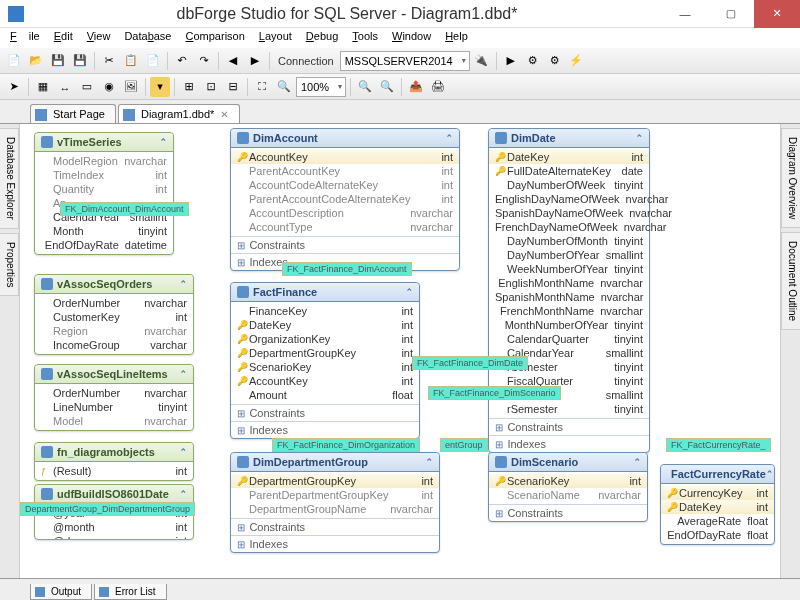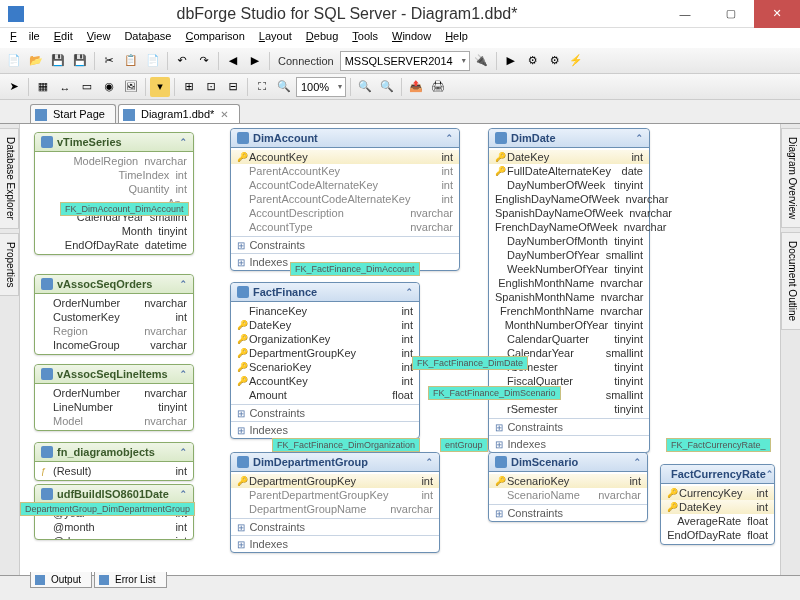--- a/index.html
+++ b/index.html
@@ -42,21 +42,21 @@
 .erow .key{width:12px;font-size:9px;color:#caa030}
 .erow .name{flex:1;color:#333}
 .erow .type{color:#333;padding-left:6px}
 .erow.pk{background:linear-gradient(#fdf9ea,#f7eec8)}
 .erow.italic .name,.erow.italic .type{color:#888}
 .esect{border-top:1px solid #c8d4e3;padding:2px 6px;color:#5a5a5a;display:flex;align-items:center;gap:4px}
 .esect::before{content:"⊞";color:#5577aa;font-size:10px}
 
 .fklabel{position:absolute;background:#5eead4;border:1px solid #c8c080;padding:1px 4px;font-size:9px;color:#555;white-space:nowrap}
 
-.bottombar{background:#eee;height:22px;display:flex;align-items:flex-end;padding:12px 30px;border-top:1px solid #999}
+.bottombar{background:#eee;height:22px;display:flex;align-items:flex-end;padding:0 30px;border-top:1px solid #999}
 .btab{padding:2px 10px 2px 20px;background:#f8f8f8;border:1px solid #999;border-top:none;margin-right:2px;position:relative;font-size:10px}
 .btab::before{content:"";position:absolute;left:4px;top:3px;width:10px;height:10px;background:#5b8fc7}
 </style>
 </head>
 <body>
 
 <div class="titlebar">
   <div class="icon"></div>
   <div class="title">dbForge Studio for SQL Server - Diagram1.dbd*</div>
   <div class="winbtns">
@@ -140,21 +140,21 @@
   <div class="tab active"><span>Diagram1.dbd*</span><span class="x">✕</span></div>
 </div>
 
 <div class="workspace">
   <div class="sidebar">
     <div class="sidetab">Database Explorer</div>
     <div class="sidetab">Properties</div>
   </div>
 
   <div class="canvas" id="canvas">
-      <div class="entity green" style="left: 14px; top: 8px; width: 160px; text-align: right;">
+      <div class="entity green" style="left: 14px; top: 8px; width: 140px;">
         <div class="entity-hdr">
           <span class="eicon"></span>
           <span>vTimeSeries</span>
           <span class="collapse">⌃</span>
         </div>
         <div class="entity-body">
           <div class="erow italic">
             <span class="key"></span>
             <span class="name">ModelRegion</span>
             <span class="type">nvarchar</span>
@@ -544,21 +544,21 @@
             <span class="type">float</span>
           </div>
           <div class="erow">
             <span class="key"></span>
             <span class="name">EndOfDayRate</span>
             <span class="type">float</span>
           </div>
         </div>
       </div>
       <div class="fklabel" style="left: 40px; top: 78px;">FK_DimAccount_DimAccount</div>
-      <div class="fklabel" style="left: 270px; top: 138px; text-align: right;">FK_FactFinance_DimAccount</div>
+      <div class="fklabel" style="left: 262px; top: 138px; text-align: right;">FK_FactFinance_DimAccount</div>
       <div class="fklabel" style="left: 392px; top: 232px;">FK_FactFinance_DimDate</div>
       <div class="fklabel" style="left: 408px; top: 262px;">FK_FactFinance_DimScenario</div>
       <div class="fklabel" style="left: 252px; top: 314px;">FK_FactFinance_DimOrganization</div>
       <div class="fklabel" style="left: 0px; top: 378px;">DepartmentGroup_DimDepartmentGroup</div>
       <div class="fklabel" style="left: 420px; top: 314px;">entGroup</div>
       <div class="fklabel" style="left: 646px; top: 314px;">FK_FactCurrencyRate_</div>
     </div>
 
   <div class="rightbar">
     <div class="sidetab">Diagram Overview</div>

